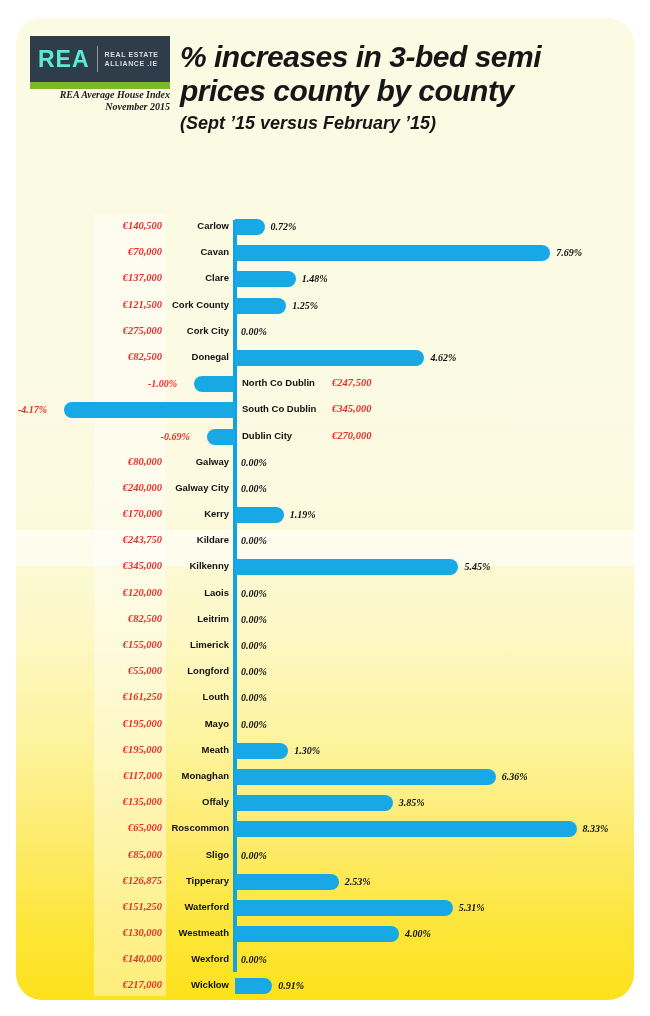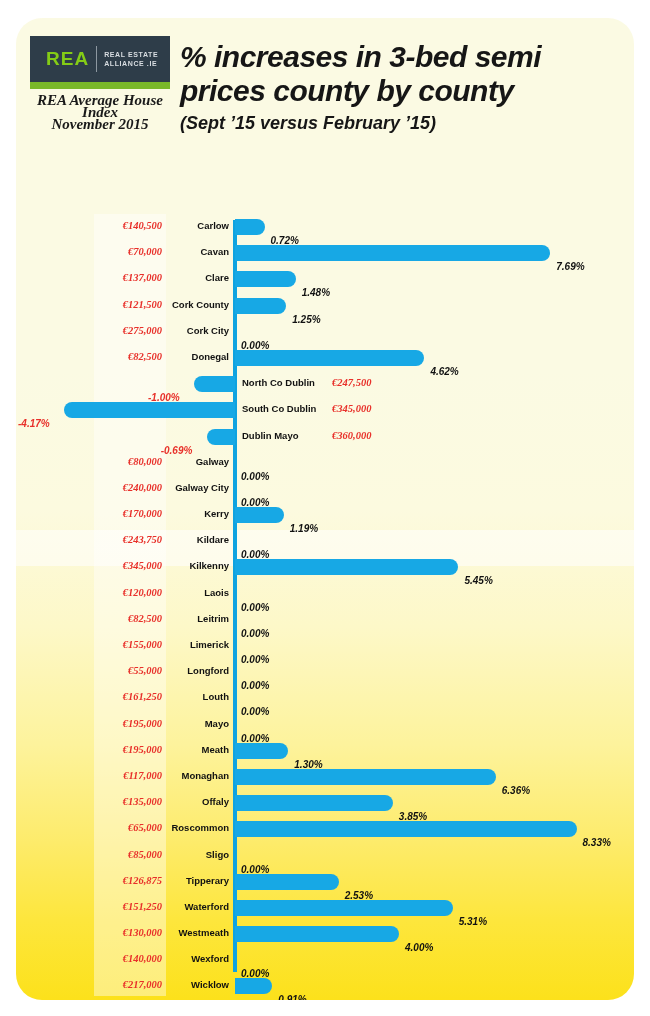--- a/index.html
+++ b/index.html
@@ -38,34 +38,34 @@
   
   .header { position: absolute; left: 0; top: 0; width: 618px; height: 180px; }
   .logo-wrap { position: absolute; left: 14px; top: 18px; width: 146px; }
   .logo-box {
     width: 140px; height: 46px;
     background: #2e3d49;
     display: flex; align-items: center;
     padding: 0 8px;
   }
   .logo-rea {
-    color: #84cc16; font-size: 19px; font-weight: bold;
-    letter-spacing: 1px; font-family: "Liberation Sans", sans-serif; margin-left: 8px;
+    color: #5eead4; font-size: 23px; font-weight: bold;
+    letter-spacing: 1px; font-family: "Liberation Sans", sans-serif;
   }
   .logo-div { width: 1px; height: 26px; background: #8d98a1; margin: 0 7px; }
   .logo-sub {
     color: #d8dde1; font-size: 7px; line-height: 9px;
     letter-spacing: 0.6px; font-weight: bold;
   }
   .logo-bar { width: 140px; height: 7px; background: #7ab929; }
   .logo-caption {
-    margin-top: 5px; width: 140px; text-align: center;
+    width: 140px; text-align: right;
     font-family: "Liberation Serif", serif;
     font-weight: bold; font-style: italic;
-    font-size: 15px; line-height: 12px; color: #1a1a1a;
+    font-size: 10px; line-height: 12px; color: #1a1a1a;
   }
 
   .title-block { position: absolute; left: 164px; top: 22px; width: 440px; }
   .title-line {
     font-family: "Liberation Sans", sans-serif;
     font-weight: bold; font-style: italic;
     font-size: 30px; line-height: 34px;
     color: #161616; letter-spacing: -0.5px;
   }
   .subtitle {
@@ -108,22 +108,22 @@
     background: #17a8e5;
   }
   .bar.pos {
     left: 219px;
     border-top-right-radius: 8px; border-bottom-right-radius: 8px;
   }
   .bar.neg {
     border-top-left-radius: 8px; border-bottom-left-radius: 8px;
   }
   .pct {
-    position: absolute; top: 21px;
-    font-family: Liberation Sans, sans-serif;
+    position: absolute; top: 7px;
+    font-family: Liberation Serif, serif;
     font-weight: bold; font-style: italic;
     font-size: 10px; color: #111111; white-space: nowrap;
   }
   .pct.neg { color: #e8302a; }
 </style>
 </head>
 <body>
 
 <div class="poster">
 
@@ -198,22 +198,22 @@
           <div class="bar neg" style="left: 178px; width: 41px;"></div>
           <div class="pct neg" style="left: 132px;">-1.00%</div>
         </div>
         <div class="row neg">
           <div class="price">€345,000</div>
           <div class="county">South Co Dublin</div>
           <div class="bar neg" style="left: 48.03px; width: 170.97px;"></div>
           <div class="pct neg" style="left: 2.03px;">-4.17%</div>
         </div>
         <div class="row neg">
-          <div class="price">€360,000</div>
-          <div class="county">Dublin Mayo</div>
+          <div class="price">€270,000</div>
+          <div class="county">Dublin City</div>
           <div class="bar neg" style="left: 190.71px; width: 28.29px;"></div>
           <div class="pct neg" style="left: 144.71px;">-0.69%</div>
         </div>
         <div class="row">
           <div class="price">€80,000</div>
           <div class="county">Galway</div>
           <div class="pct" style="left: 225px;">0.00%</div>
         </div>
         <div class="row">
           <div class="price">€240,000</div>

